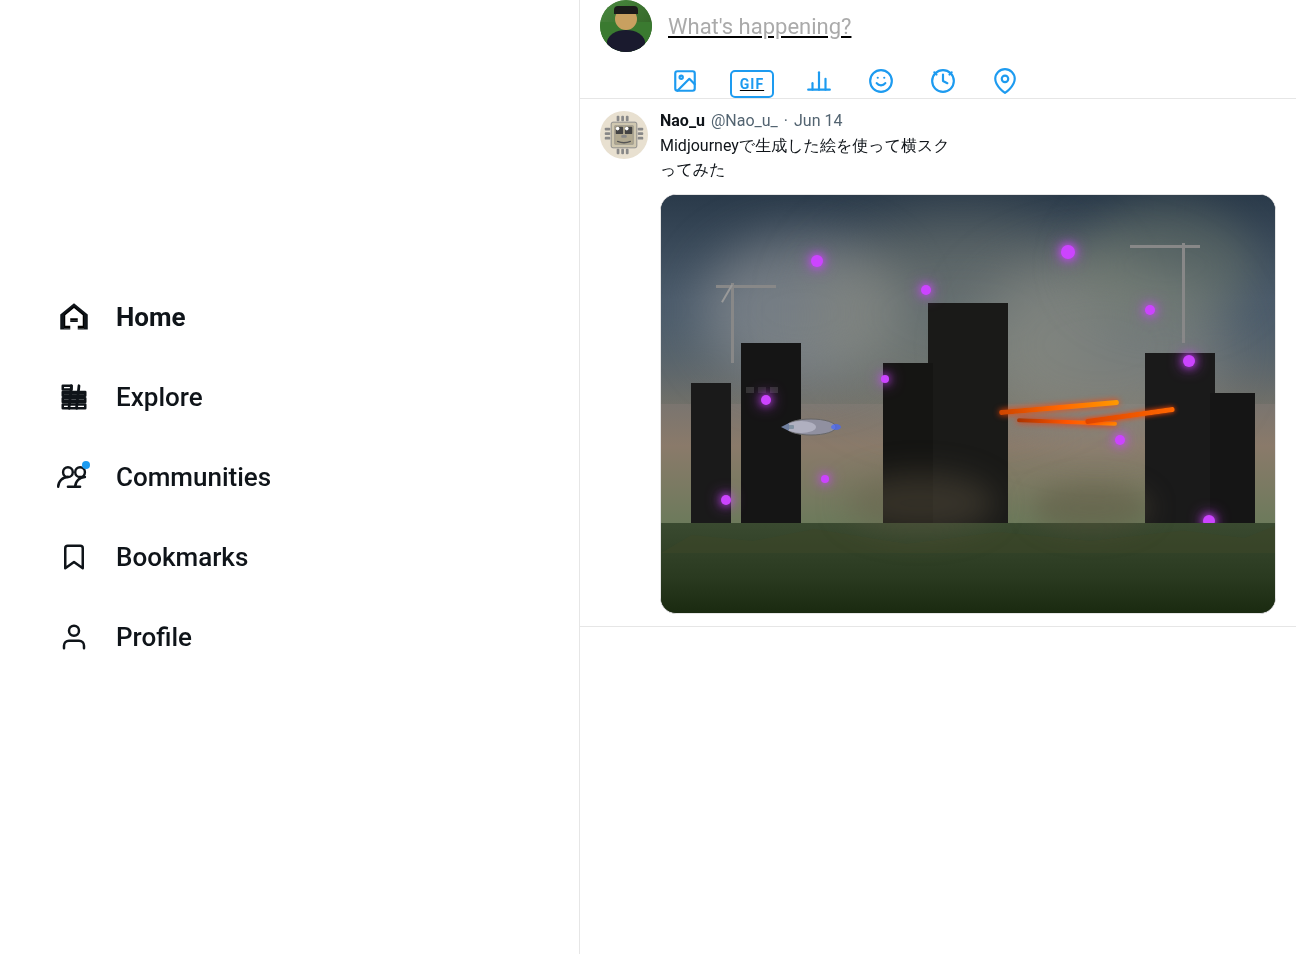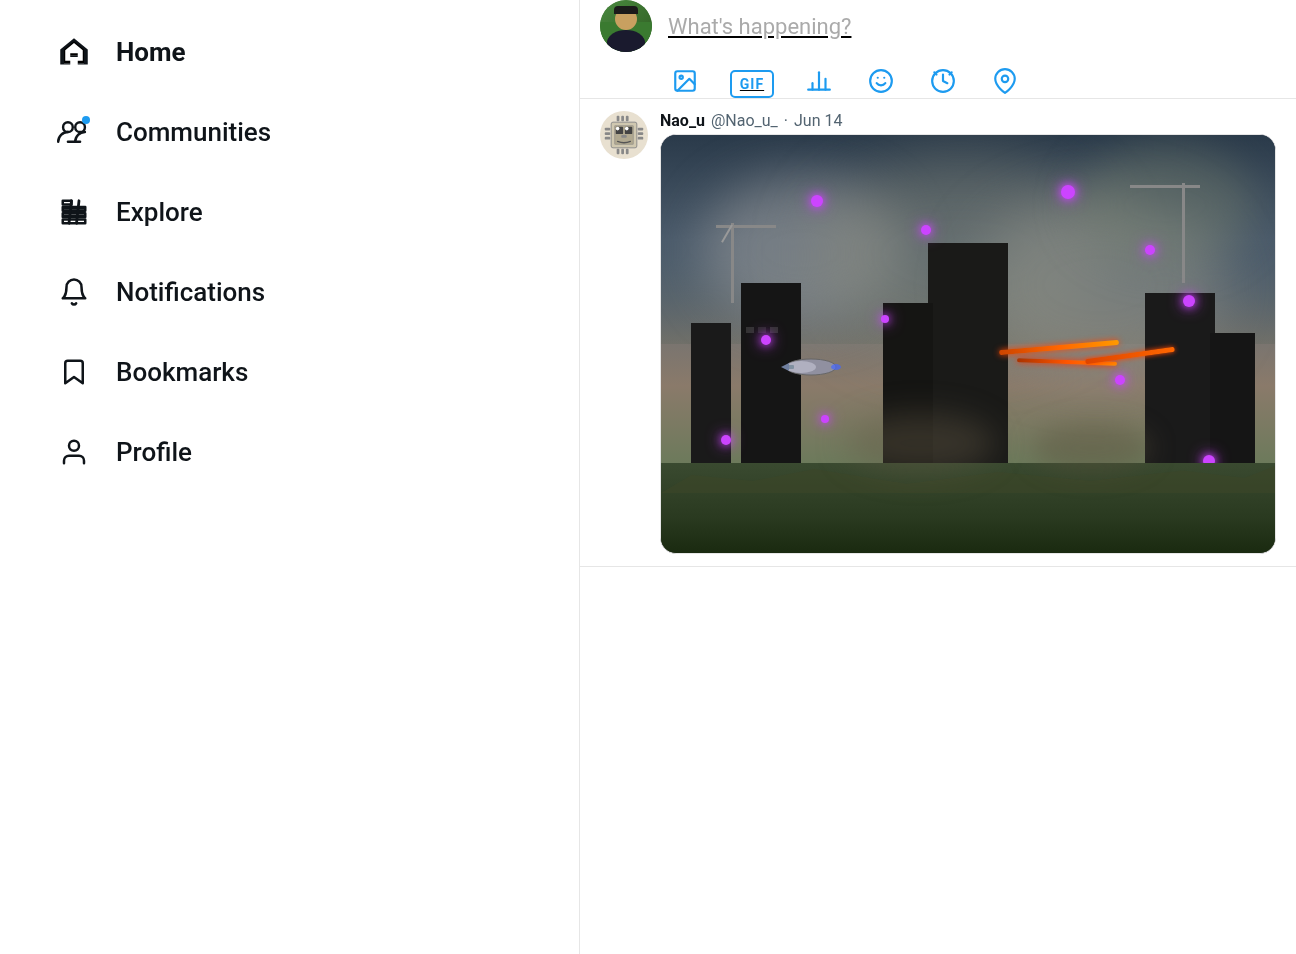--- a/index.html
+++ b/index.html
@@ -14,20 +14,21 @@
 
     
     .sidebar {
       width: 580px;
       min-width: 580px;
       border-right: 1px solid #e6e6e6;
       padding: 20px 40px;
       display: flex;
       flex-direction: column;
       gap: 16px;
+      justify-content: center;
     }
 
     .nav-item {
       display: flex;
       align-items: center;
       gap: 24px;
       padding: 14px 16px;
       border-radius: 50px;
       cursor: pointer;
       position: relative;
@@ -310,64 +311,55 @@
 <div class="sidebar">
 
   <div class="nav-item home">
     <div class="nav-icon icon-home">
       <svg viewBox="0 0 24 24" fill="currentColor" stroke="none">
         <path d="M12 2.1L2 10.5V21h7v-6h6v6h7V10.5L12 2.1zm0 2.6l7 5.8V19h-4v-6H9v6H5V10.5l7-5.8z"></path>
         <path d="M12 1L1 10v12h8v-6h6v6h8V10L12 1zm0 2.4l8 6.6V21h-5v-6H9v6H4V10l8-6.6z" fill="#0f1419"></path>
       </svg>
     </div>
     <span class="nav-label">Home</span>
+  </div>
+
+  <div class="nav-item">
+    <div class="nav-icon icon-explore">
+      <svg viewBox="0 0 24 24" fill="none" stroke="#0f1419" stroke-width="2" stroke-linecap="round" stroke-linejoin="round">
+        <rect x="3" y="3" width="7" height="3"></rect>
+        <rect x="3" y="8" width="18" height="3"></rect>
+        <rect x="3" y="13" width="18" height="3"></rect>
+        <rect x="3" y="18" width="18" height="3"></rect>
+      </svg>
+
+      <svg viewBox="0 0 24 24" fill="none" stroke="#0f1419" stroke-width="2.2" stroke-linecap="round" style="position:absolute">
+        <line x1="4" y1="9" x2="20" y2="9"></line>
+        <line x1="4" y1="15" x2="20" y2="15"></line>
+        <line x1="10" y1="3" x2="8" y2="21"></line>
+        <line x1="16" y1="3" x2="14" y2="21"></line>
+      </svg>
+    </div>
+    <span class="nav-label">Explore</span>
   </div>
 
   <div class="nav-item">
     <div class="nav-icon icon-communities" style="position:relative">
       <svg viewBox="0 0 28 24" fill="none" stroke="#0f1419" stroke-width="2" stroke-linecap="round" stroke-linejoin="round" style="width:34px;height:34px">
         <circle cx="9" cy="8" r="4"></circle>
         <path d="M1 20c0-4.4 3.6-8 8-8"></path>
         <circle cx="19" cy="8" r="4"></circle>
         <path d="M15 20c0-4.4 3.6-8 8-8"></path>
         <path d="M9 20h10"></path>
       </svg>
       <div class="blue-dot"></div>
     </div>
     <span class="nav-label">Communities</span>
   </div>
 
-  <div class="nav-item">
-    <div class="nav-icon icon-explore">
-      <svg viewBox="0 0 24 24" fill="none" stroke="#0f1419" stroke-width="2" stroke-linecap="round" stroke-linejoin="round">
-        <rect x="3" y="3" width="7" height="3"></rect>
-        <rect x="3" y="8" width="18" height="3"></rect>
-        <rect x="3" y="13" width="18" height="3"></rect>
-        <rect x="3" y="18" width="18" height="3"></rect>
-      </svg>
-
-      <svg viewBox="0 0 24 24" fill="none" stroke="#0f1419" stroke-width="2.2" stroke-linecap="round" style="position:absolute">
-        <line x1="4" y1="9" x2="20" y2="9"></line>
-        <line x1="4" y1="15" x2="20" y2="15"></line>
-        <line x1="10" y1="3" x2="8" y2="21"></line>
-        <line x1="16" y1="3" x2="14" y2="21"></line>
-      </svg>
-    </div>
-    <span class="nav-label">Explore</span>
-  </div>
-
-  <div class="nav-item">
-    <div class="nav-icon icon-notifications">
-      <svg viewBox="0 0 24 24" fill="none" stroke="#0f1419" stroke-width="2" stroke-linecap="round" stroke-linejoin="round" style="width:30px;height:30px">
-        <path d="M18 8A6 6 0 0 0 6 8c0 7-3 9-3 9h18s-3-2-3-9"></path>
-        <path d="M13.73 21a2 2 0 0 1-3.46 0"></path>
-      </svg>
-    </div>
-    <span class="nav-label">Notifications</span>
-  </div>
 
 
   <div class="nav-item">
     <div class="nav-icon icon-bookmarks">
       <svg viewBox="0 0 24 24" fill="none" stroke="#0f1419" stroke-width="2" stroke-linecap="round" stroke-linejoin="round" style="width:30px;height:30px">
         <path d="M19 21l-7-5-7 5V5a2 2 0 0 1 2-2h10a2 2 0 0 1 2 2z"></path>
       </svg>
     </div>
     <span class="nav-label">Bookmarks</span>
   </div>
@@ -490,20 +482,24 @@
         </svg>
       </div>
 
       <div class="tweet-body">
         <div class="tweet-header">
           <span class="tweet-name">Nao_u</span>
           <span class="tweet-handle">@Nao_u_</span>
           <span class="tweet-handle">·</span>
           <span class="tweet-date">Jun 14</span>
         </div>
+        <div class="tweet-text">
+          <span>Midjourneyで生成した絵を使って横スク</span><br>
+          <span>ってみた</span>
+        </div>
 
         <div class="tweet-image">
           <div class="battle-scene">
             <span class="scene-label">3280</span>
 
             <div style="position:absolute;top:0;left:0;right:0;height:50%;background:linear-gradient(180deg,#2a3a4a 0%,#4a5a6a 50%,rgba(90,100,90,0.3) 100%);"></div>
 
             <div class="cloud" style="width:200px;height:150px;top:40px;left:40px;background:rgba(160,160,160,0.5);filter:blur(25px);"></div>
             <div class="cloud" style="width:300px;height:200px;top:20px;left:150px;background:rgba(140,140,120,0.4);filter:blur(30px);"></div>
             <div class="cloud" style="width:250px;height:180px;top:60px;right:50px;background:rgba(150,150,140,0.5);filter:blur(28px);"></div>

